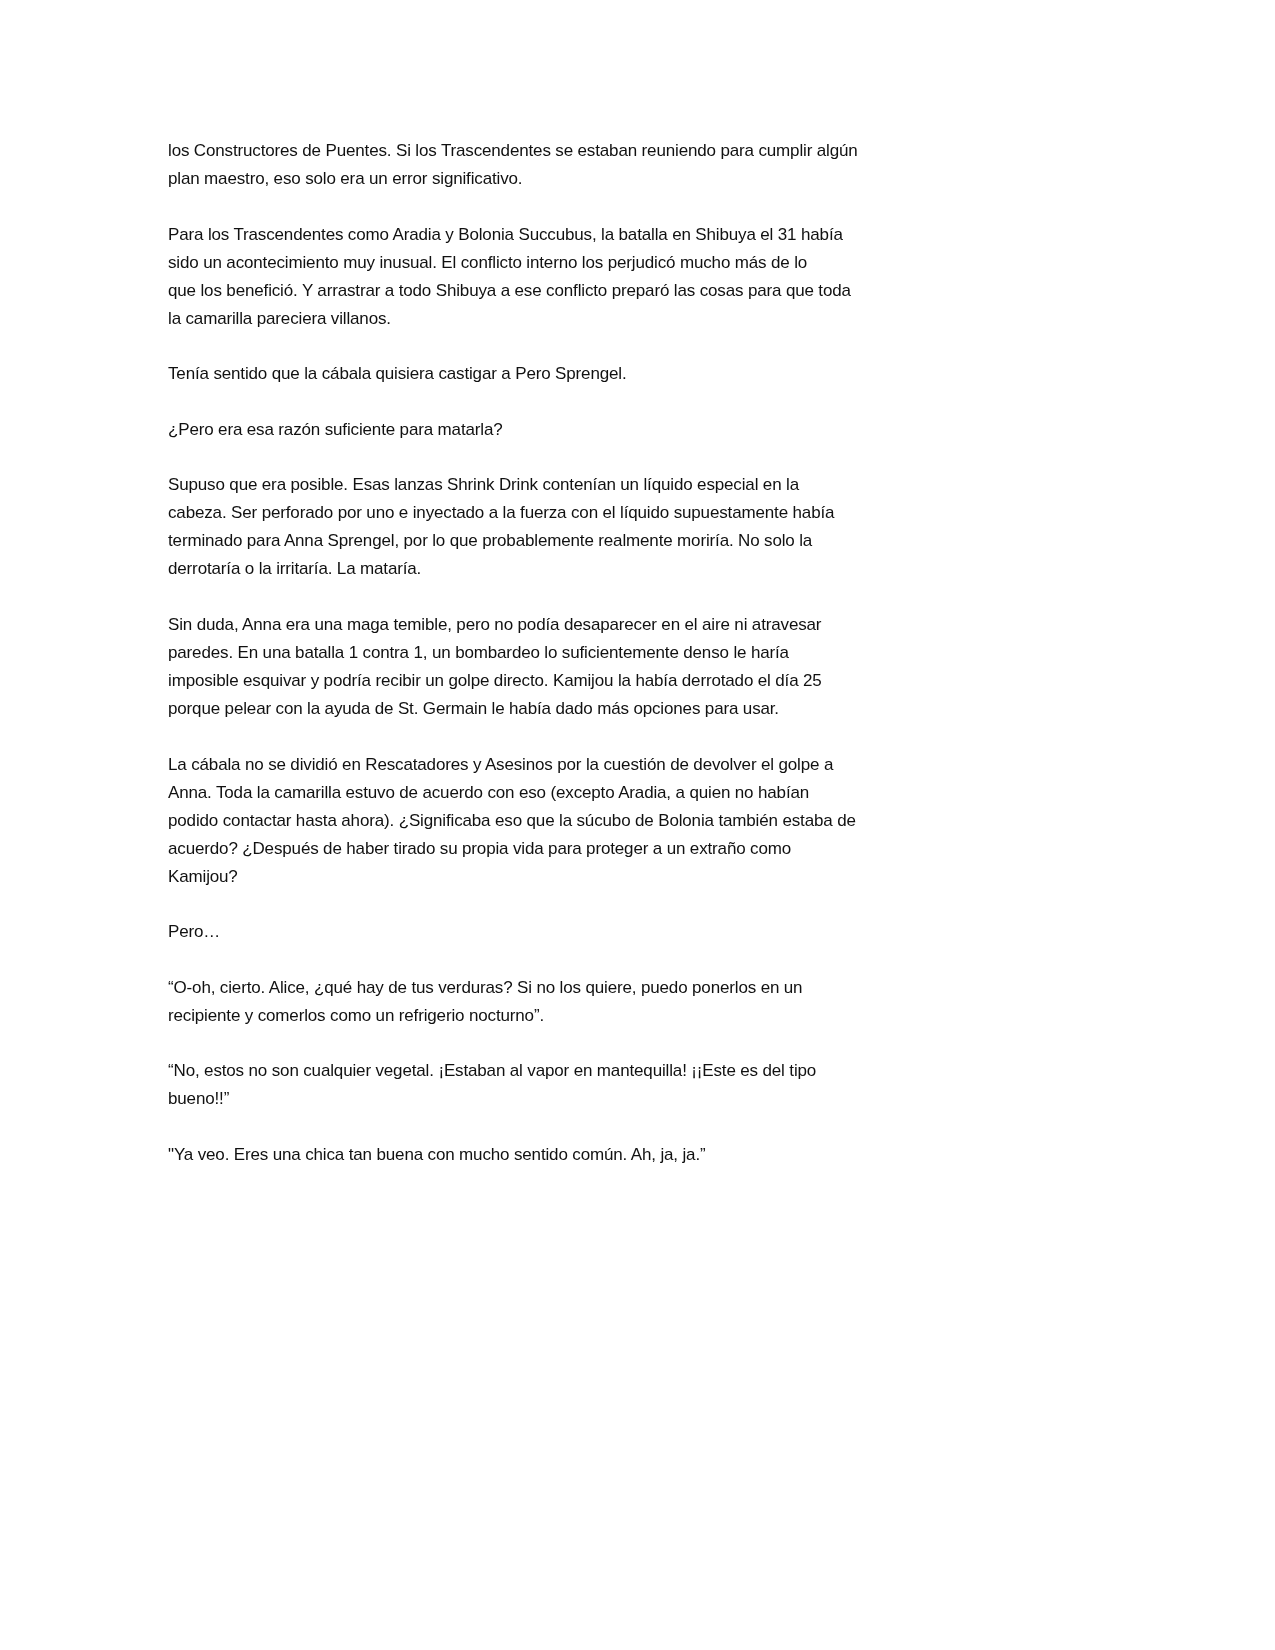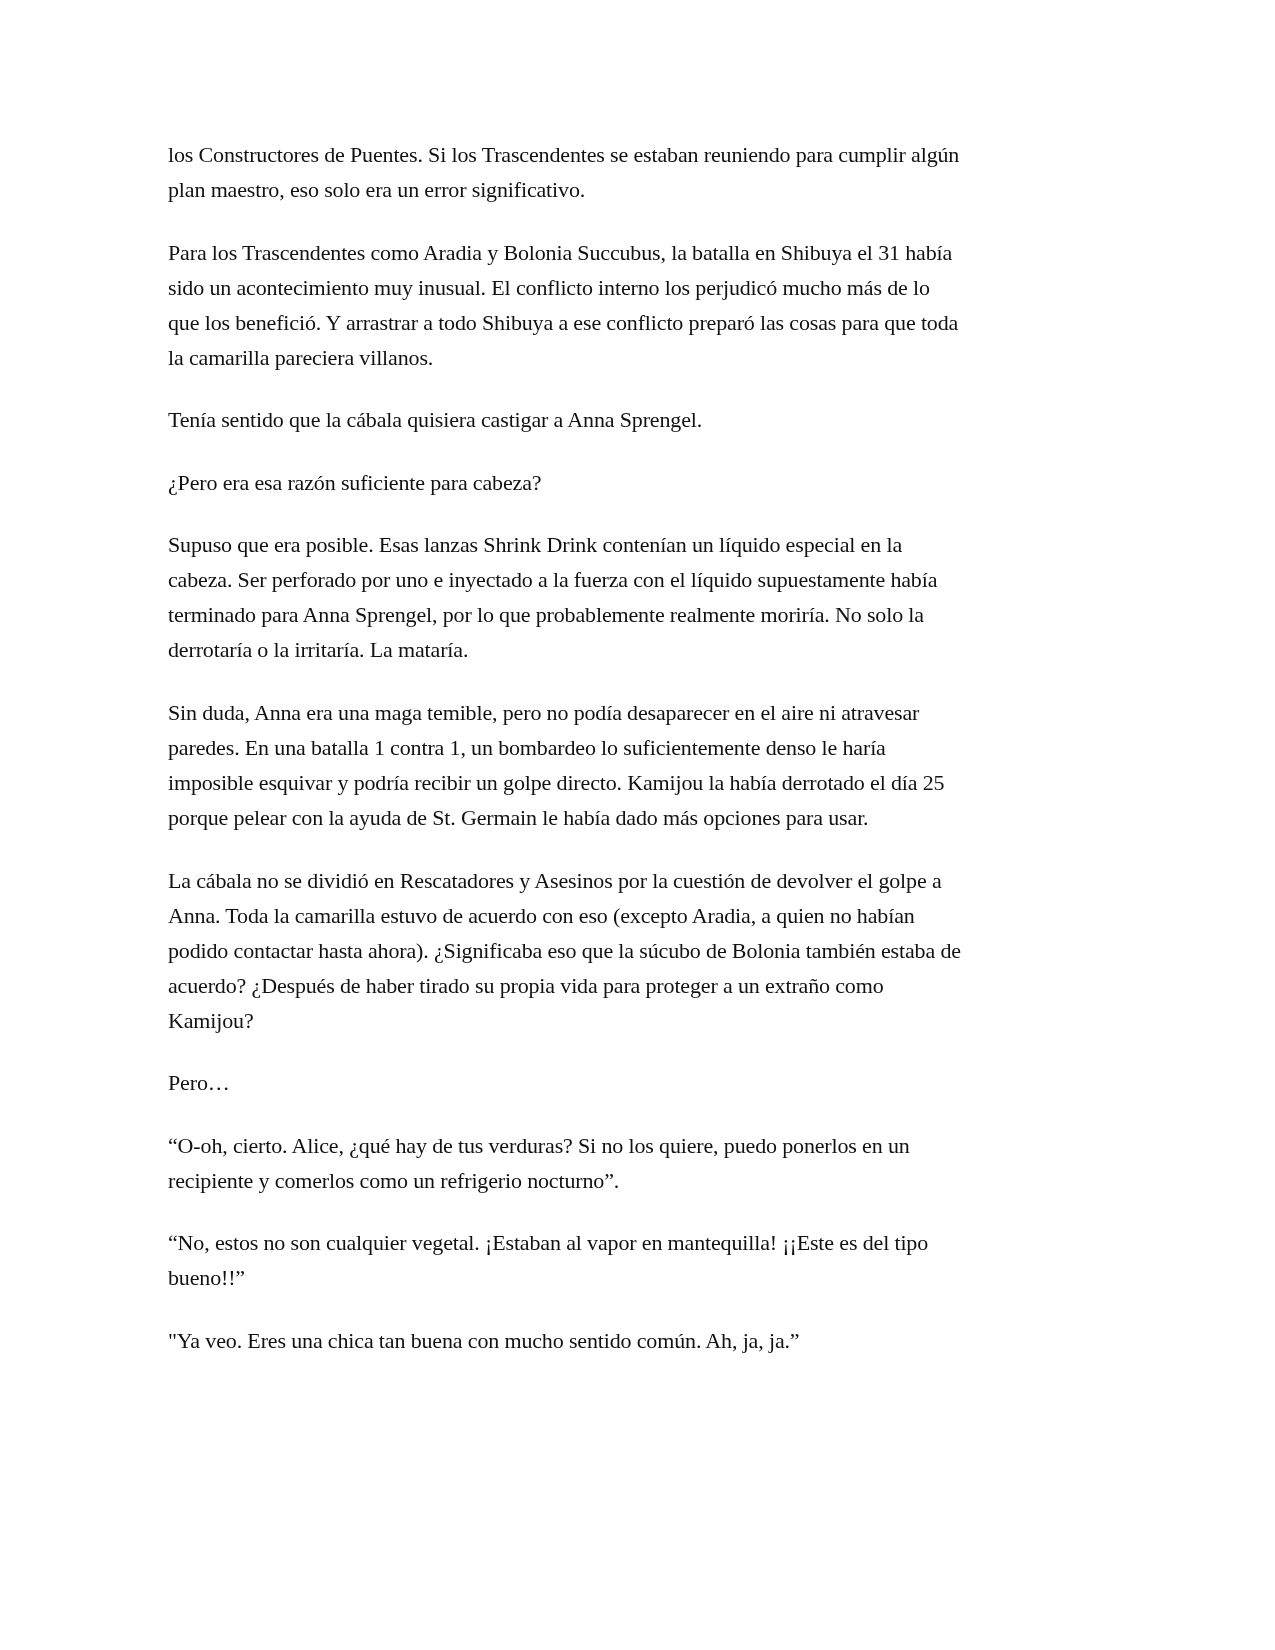--- a/index.html
+++ b/index.html
@@ -11,44 +11,44 @@
       width: 1275px;
       height: 1650px;
       position: relative;
       overflow: hidden;
     }
     .page {
       position: absolute;
       left: 168px;
       top: 137px;
       width: 880px;
-      font-family: Liberation Serif, serif;
-      font-size: 22px;
-      line-height: 35px;
+      font-family: Liberation Sans, sans-serif;
+      font-size: 17px;
+      line-height: 28px;
       color: #111111;
       letter-spacing: -0.15px;
     }
     .page p {
       margin: 0 0 27.6px 0;
       padding: 0;
       white-space: pre-line;
     }
   </style>
 </head>
 <body>
 
 <div class="page">
   <p>los Constructores de Puentes. Si los Trascendentes se estaban reuniendo para cumplir algún
 plan maestro, eso solo era un error significativo.</p>
   <p>Para los Trascendentes como Aradia y Bolonia Succubus, la batalla en Shibuya el 31 había
 sido un acontecimiento muy inusual. El conflicto interno los perjudicó mucho más de lo
 que los benefició. Y arrastrar a todo Shibuya a ese conflicto preparó las cosas para que toda
 la camarilla pareciera villanos.</p>
-  <p>Tenía sentido que la cábala quisiera castigar a Anna Sprengel.</p>
-  <p>¿Pero era esa razón suficiente para cabeza?</p>
+  <p>Tenía sentido que la cábala quisiera castigar a Pero Sprengel.</p>
+  <p>¿Pero era esa razón suficiente para matarla?</p>
   <p>Supuso que era posible. Esas lanzas Shrink Drink contenían un líquido especial en la
 cabeza. Ser perforado por uno e inyectado a la fuerza con el líquido supuestamente había
 terminado para Anna Sprengel, por lo que probablemente realmente moriría. No solo la
 derrotaría o la irritaría. La mataría.</p>
   <p>Sin duda, Anna era una maga temible, pero no podía desaparecer en el aire ni atravesar
 paredes. En una batalla 1 contra 1, un bombardeo lo suficientemente denso le haría
 imposible esquivar y podría recibir un golpe directo. Kamijou la había derrotado el día 25
 porque pelear con la ayuda de St. Germain le había dado más opciones para usar.</p>
   <p>La cábala no se dividió en Rescatadores y Asesinos por la cuestión de devolver el golpe a
 Anna. Toda la camarilla estuvo de acuerdo con eso (excepto Aradia, a quien no habían

